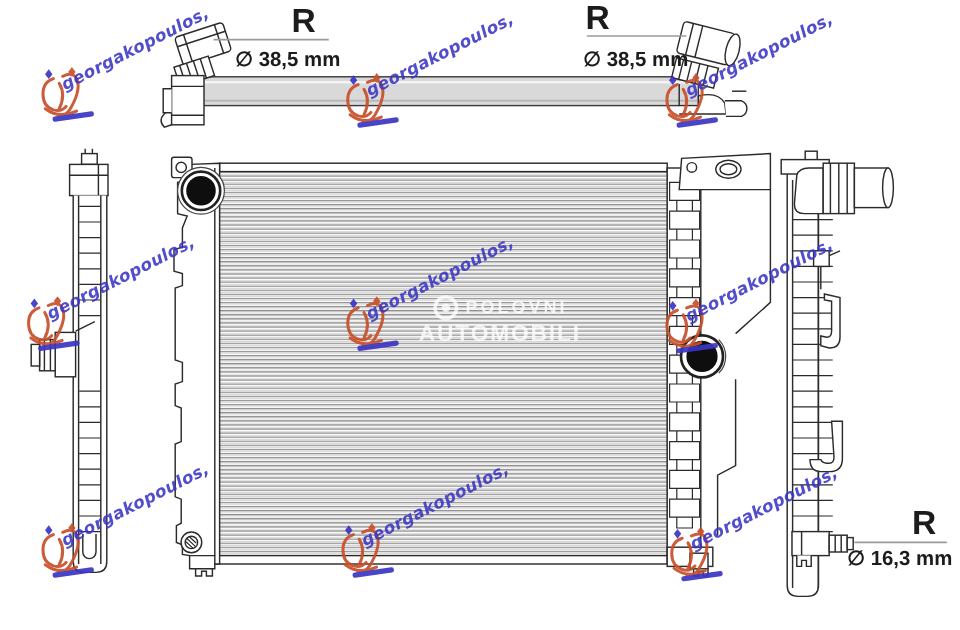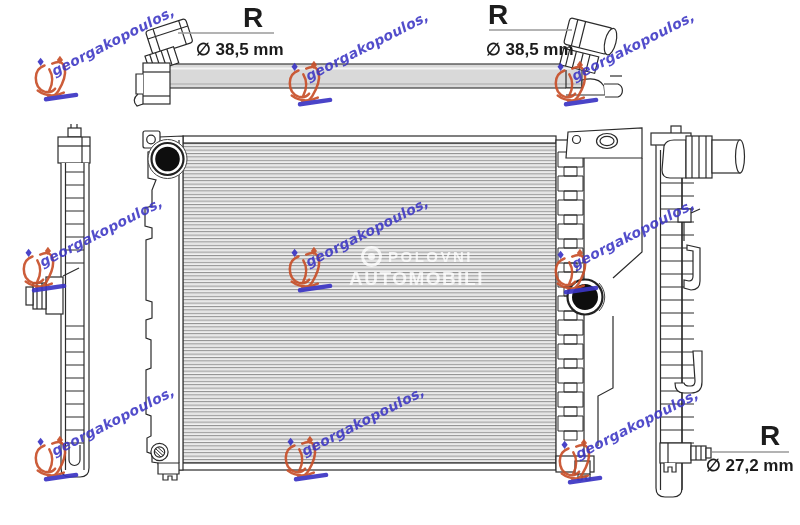--- a/index.html
+++ b/index.html
@@ -211,21 +211,21 @@
       <line x1="489" y1="30" x2="572" y2="30"></line>
       <line x1="712" y1="452" x2="789" y2="452"></line>
     </g>
   </svg>
 
   <div class="ann-label" style="left:243px; top:4px;">R</div>
   <div class="ann-dim" style="left:196px; top:41px;">∅ 38,5 mm</div>
   <div class="ann-label" style="left:488px; top:1px;">R</div>
   <div class="ann-dim" style="left:486px; top:41px;">∅ 38,5 mm</div>
   <div class="ann-label" style="left:760px; top:422px;">R</div>
-  <div class="ann-dim" style="left:706px; top:457px;">∅ 27,2 mm</div>
+  <div class="ann-dim" style="left:706px; top:457px;">∅ 16,3 mm</div>
 
   <div class="wm" style="left:30px;  top:55px;">
     <svg class="wm-logo" viewBox="0 0 58 50">
         <use href="#wmlogo"></use>
       </svg>
     <span class="wm-text">georgakopoulos,</span>
   </div>
   <div class="wm" style="left:284px; top:60px;">
     <svg class="wm-logo" viewBox="0 0 58 50">
         <use href="#wmlogo"></use>

